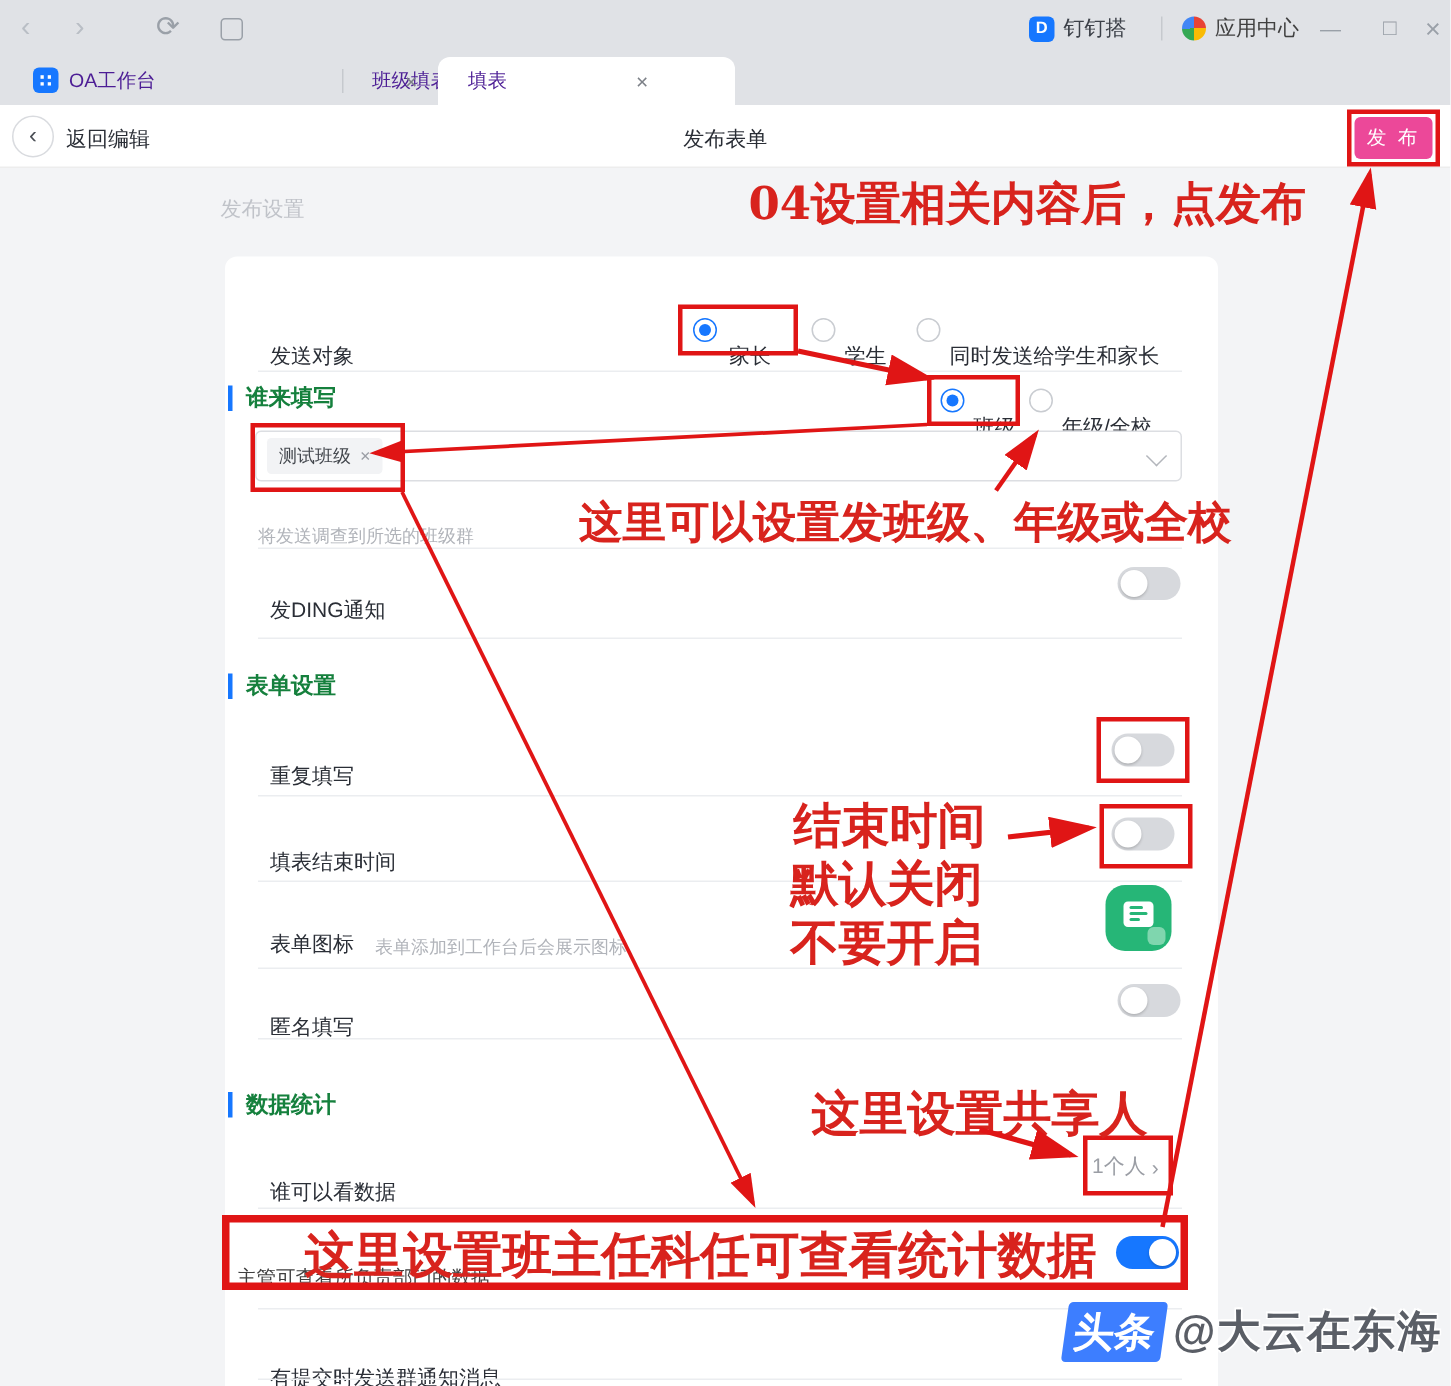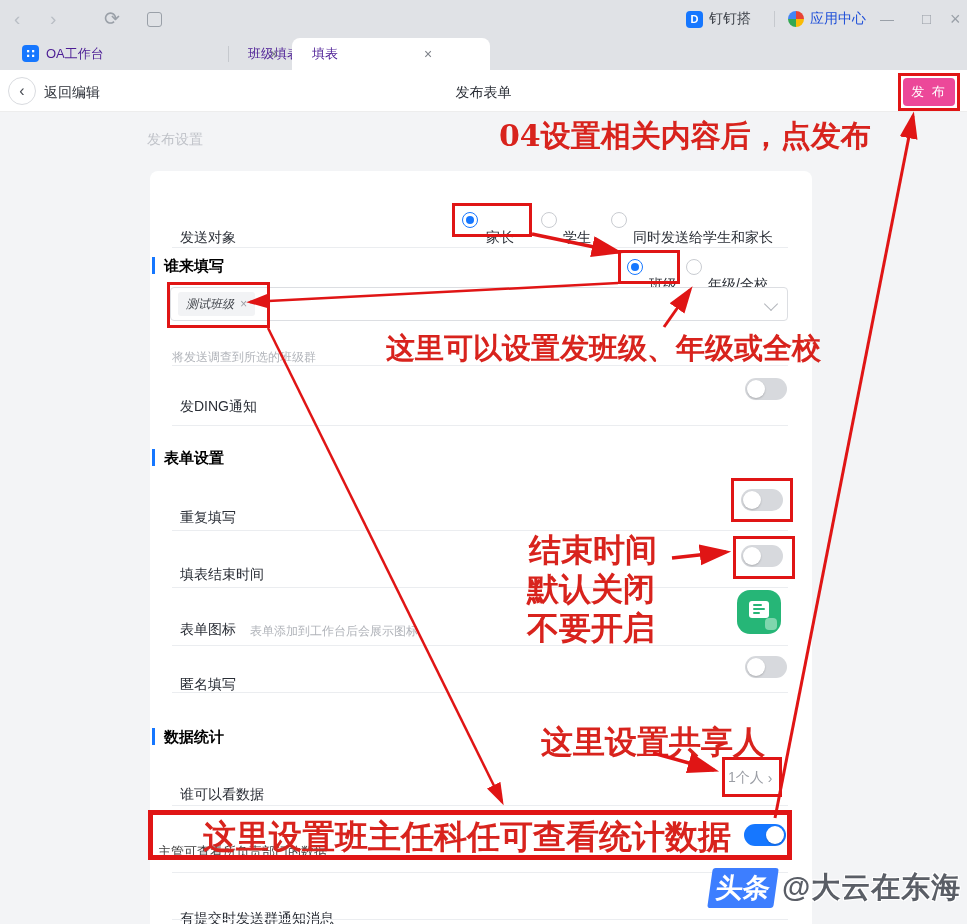--- a/index.html
+++ b/index.html
@@ -33,35 +33,35 @@
   .hdr-title{left:0;top:84px;width:967px;text-align:center;font-size:14px;color:#2a2e36;}
   .publish-btn{left:903px;top:78px;width:52px;height:28px;background:#ec4899;border-radius:4px;color:#fff;
                font-size:13px;display:flex;align-items:center;justify-content:center;letter-spacing:2px;}
   
   .page-label{left:147px;top:131px;font-size:14px;color:#c0c3c9;}
   .card{left:150px;top:171px;width:662px;height:753px;background:#fff;border-radius:8px 8px 0 0;}
   .divider{height:1px;background:#ebedf0;left:172px;width:616px;}
   .r-label{font-size:14px;color:#2a2e36;line-height:16px;margin-top:17px;}
   .r-label.gray{color:#b1b4ba;font-size:12px;}
   .sec-bar{width:3px;height:17px;background:#1677ff;}
-  .sec-title{font-size:15px;font-weight:bold;color:#000000;line-height:18px;}
+  .sec-title{font-size:15px;font-weight:bold;color:#15803d;line-height:18px;}
   
   .radio{width:16px;height:16px;border-radius:50%;border:1px solid #c9ccd1;background:#fff;box-sizing:border-box;}
   .radio.sel{border:1.5px solid #1677ff;}
   .radio.sel::after{content:"";position:absolute;left:3px;top:3px;width:8px;height:8px;border-radius:50%;background:#1677ff;}
   
   .toggle{width:42px;height:22px;border-radius:11px;background:#d7d9dd;}
   .toggle::after{content:"";position:absolute;left:2px;top:2px;width:18px;height:18px;border-radius:50%;background:#fff;
                  box-shadow:0 1px 2px rgba(0,0,0,.2);}
   .toggle.on{background:#1677ff;}
   .toggle.on::after{left:22px;}
   
   .select-box{left:170px;top:287px;width:618px;height:34px;border:1px solid #dcdee2;border-radius:4px;background:#fff;box-sizing:border-box;}
   .tag{left:178px;top:292px;height:24px;background:#f2f3f5;border-radius:3px;display:flex;align-items:center;gap:6px;
-       padding:0 8px;font-size:12px;color:#42464c;font-style:italic;}
+       padding:0 8px;font-size:12px;color:#42464c;}
   .tag .x{color:#9b9ea5;font-size:12px;}
   .sel-chevron{left:766px;top:299px;width:9px;height:9px;border-right:1.5px solid #b3b6bc;border-bottom:1.5px solid #b3b6bc;
                transform:rotate(45deg);}
   
   .green-icon{left:737px;top:590px;width:44px;height:44px;border-radius:13px;background:#26b677;}
   .green-icon .doc{position:absolute;left:12px;top:11px;width:20px;height:17px;background:#fff;border-radius:3px;}
   .green-icon .doc i{position:absolute;left:4px;height:2px;background:#26b677;border-radius:1px;display:block;}
   .green-icon .badge{position:absolute;right:4px;bottom:4px;width:12px;height:12px;border-radius:4px;background:#7fd6ae;}
   .value-gray{font-size:14px;color:#9b9ea5;}
   
@@ -86,21 +86,21 @@
     <span class="abs nav-glyph dim" style="left:50px">›</span>
     <span class="abs nav-glyph" style="left:104px">⟳</span>
     <span class="abs" style="left:147px;top:12px;width:13px;height:13px;border:1.5px solid #9aa0a8;border-radius:3px;"></span>
     <div class="abs" style="left:686px;top:10px;display:flex;align-items:center;gap:6px">
       <span class="mini-icon">D</span>
       <span style="font-size:14px;color:#3c4048">钉钉搭</span>
     </div>
     <div class="abs tb-sep" style="left:774px;top:11px"></div>
     <div class="abs" style="left:788px;top:10px;display:flex;align-items:center;gap:6px">
       <span class="pinwheel"></span>
-      <span style="font-size:14px;color:#1d4ed8">应用中心</span>
+      <span style="font-size:14px;color:#404040">应用中心</span>
     </div>
     <span class="abs nav-glyph" style="left:880px;font-size:14px">—</span>
     <span class="abs nav-glyph" style="left:922px;font-size:15px">□</span>
     <span class="abs nav-glyph" style="left:950px;font-size:18px">×</span>
   </div>
 
   <div class="abs tabbar">
     <div class="abs" style="left:22px;top:7px">
       <span class="grid-icon">∷</span>
     </div>

